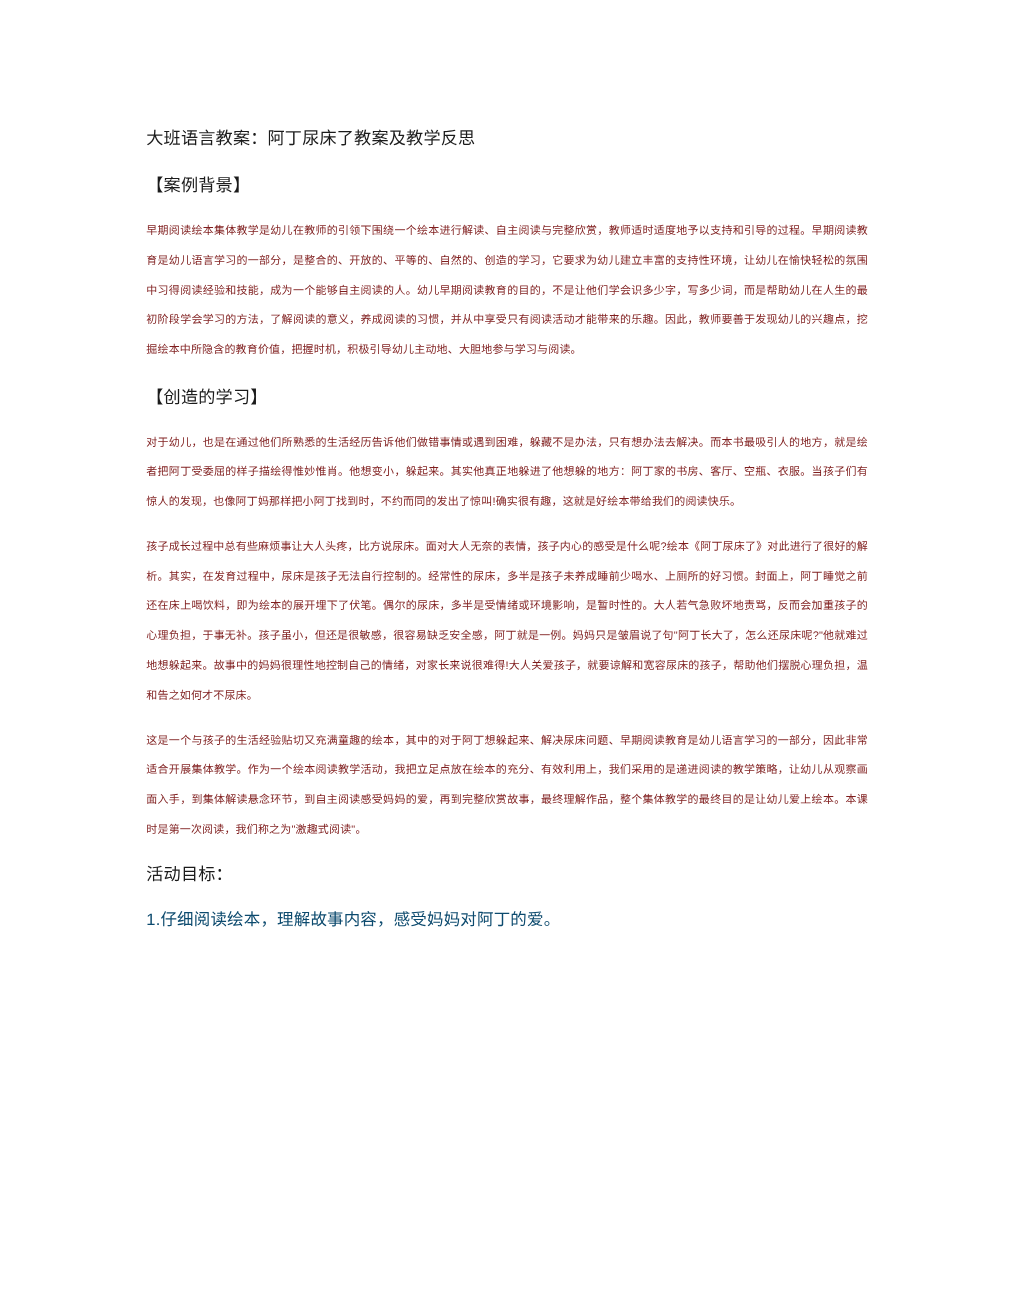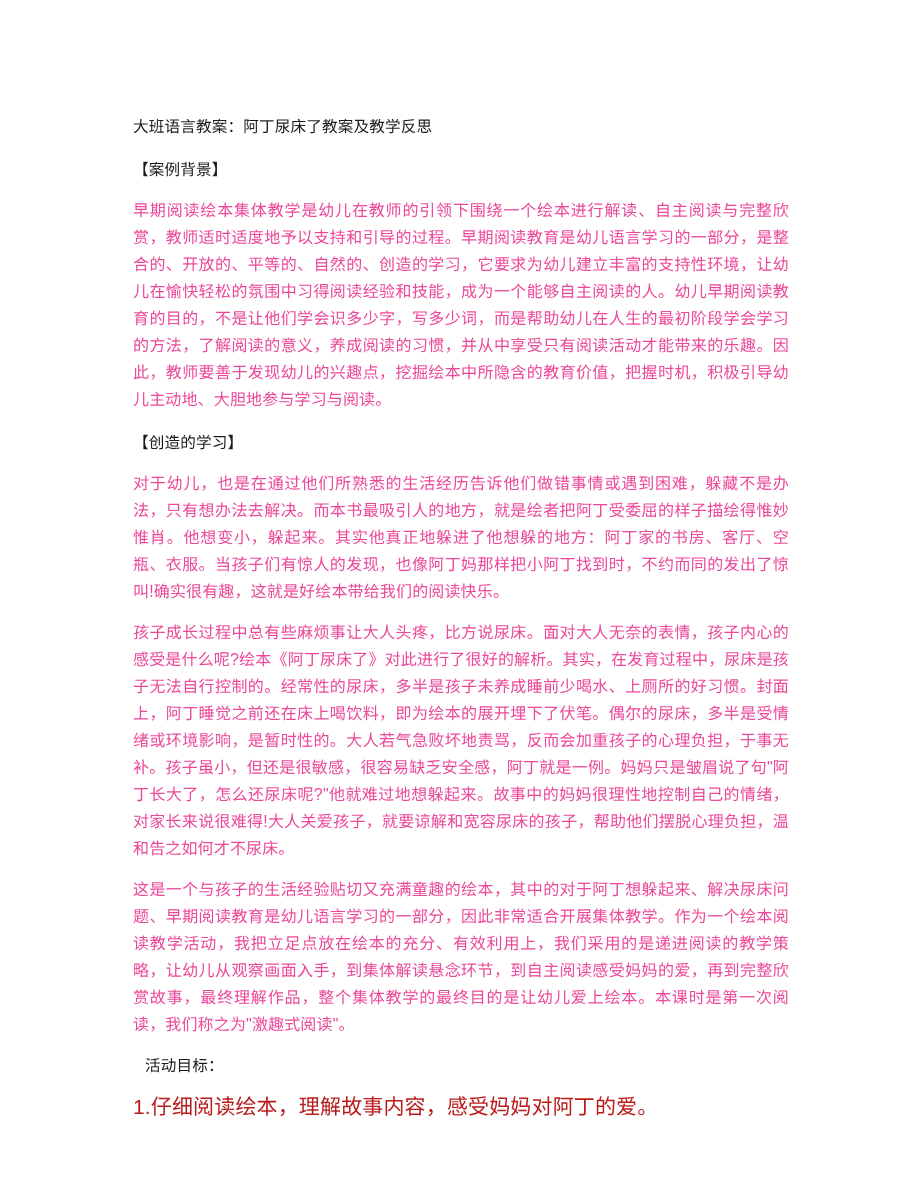--- a/index.html
+++ b/index.html
@@ -18,23 +18,23 @@
     font-family: "Liberation Sans", "DejaVu Sans", sans-serif;
     -webkit-font-smoothing: antialiased;
   }
   .doc-body {
     position: absolute;
     left: 133px;
     top: 113px;
     width: 656px;
   }
   .blk {
-    font-size: 16px;
+    font-size: 10px;
     line-height: 27px;
-    color: #ec4899;
+    color: #7f1d1d;
     text-align: justify;
     text-justify: inter-ideograph;
     letter-spacing: 0.15px;
     margin: 0 0 14px 0;
     word-break: break-all;
   }
   .blk:last-child { margin-bottom: 0; }
   .doc-title {
     font-size: 15.6px;
     line-height: 27px;
@@ -46,27 +46,27 @@
     font-size: 15.6px;
     line-height: 27px;
     color: #1b1b1b;
     margin: 16px 0 14px 0;
     letter-spacing: 0.15px;
   }
   .sub {
     font-size: 15.6px;
     line-height: 27px;
     color: #1b1b1b;
-    margin: 0 0 14px 12px;
+    margin: 0 0 14px 0;
     letter-spacing: 0.15px;
   }
   .item {
-    font-size: 21px;
+    font-size: 15px;
     line-height: 27px;
-    color: #b91c1c;
+    color: #0c4a6e;
     margin: 4px 0 14px 0;
     letter-spacing: 0.15px;
   }
 </style>
 </head>
 <body>
 
 <div class="page">
   <div class="doc-body">
 

